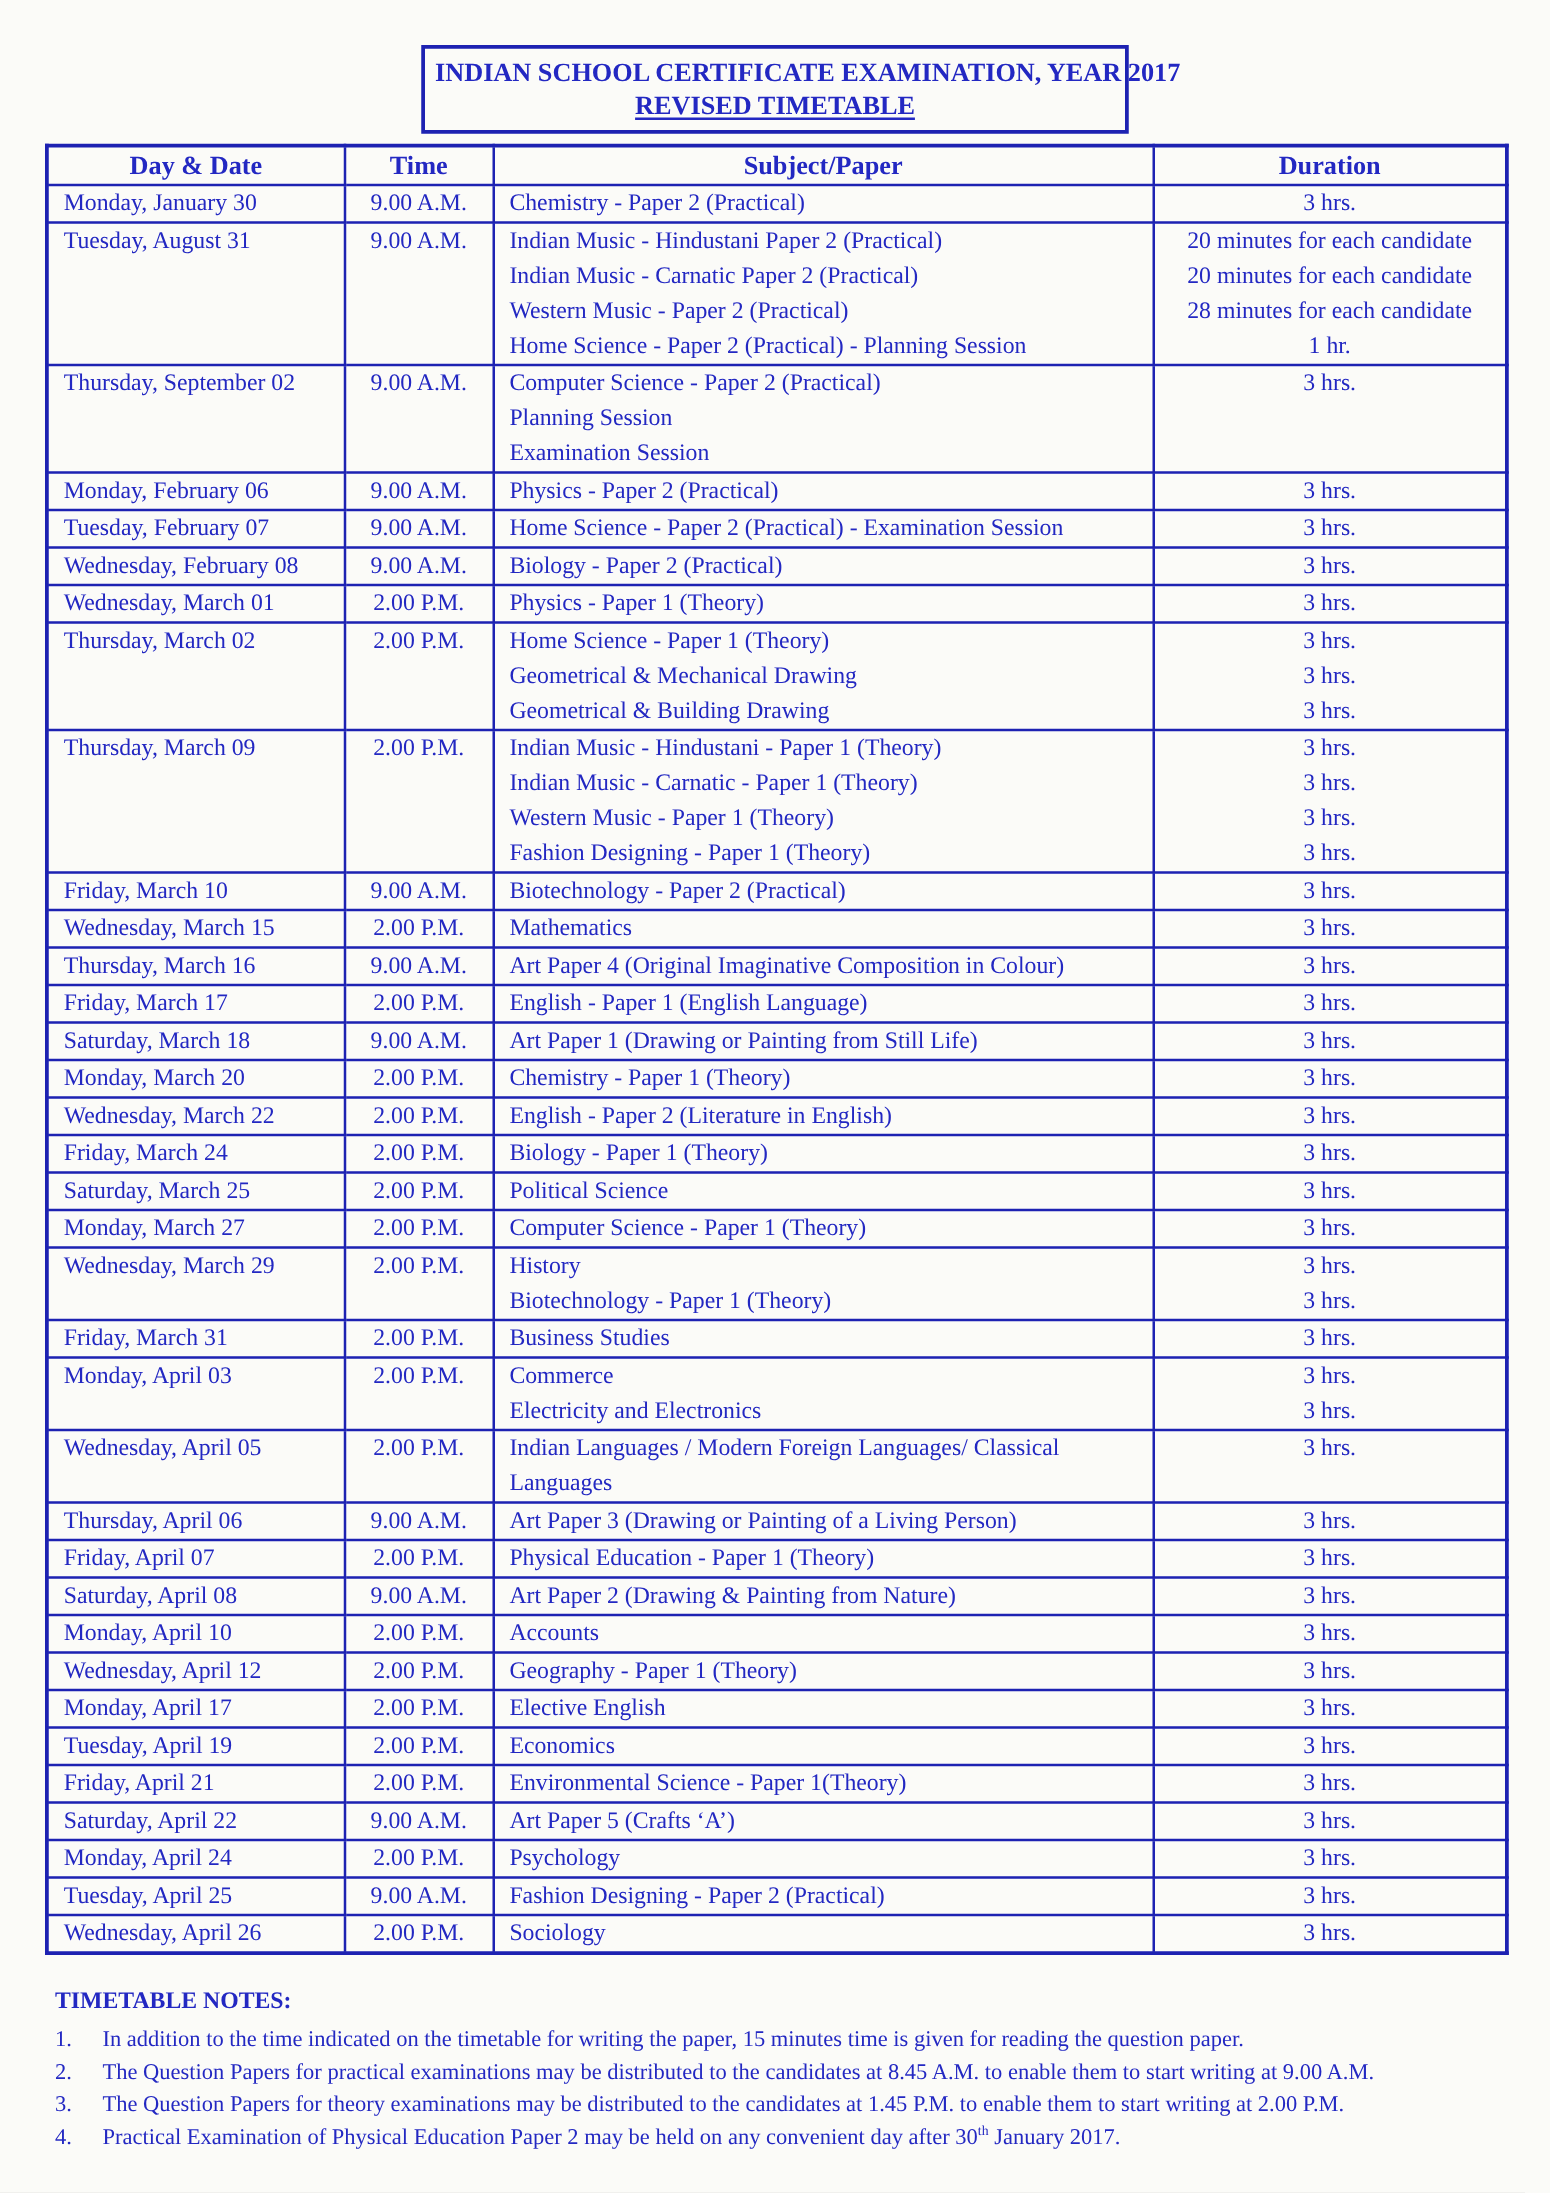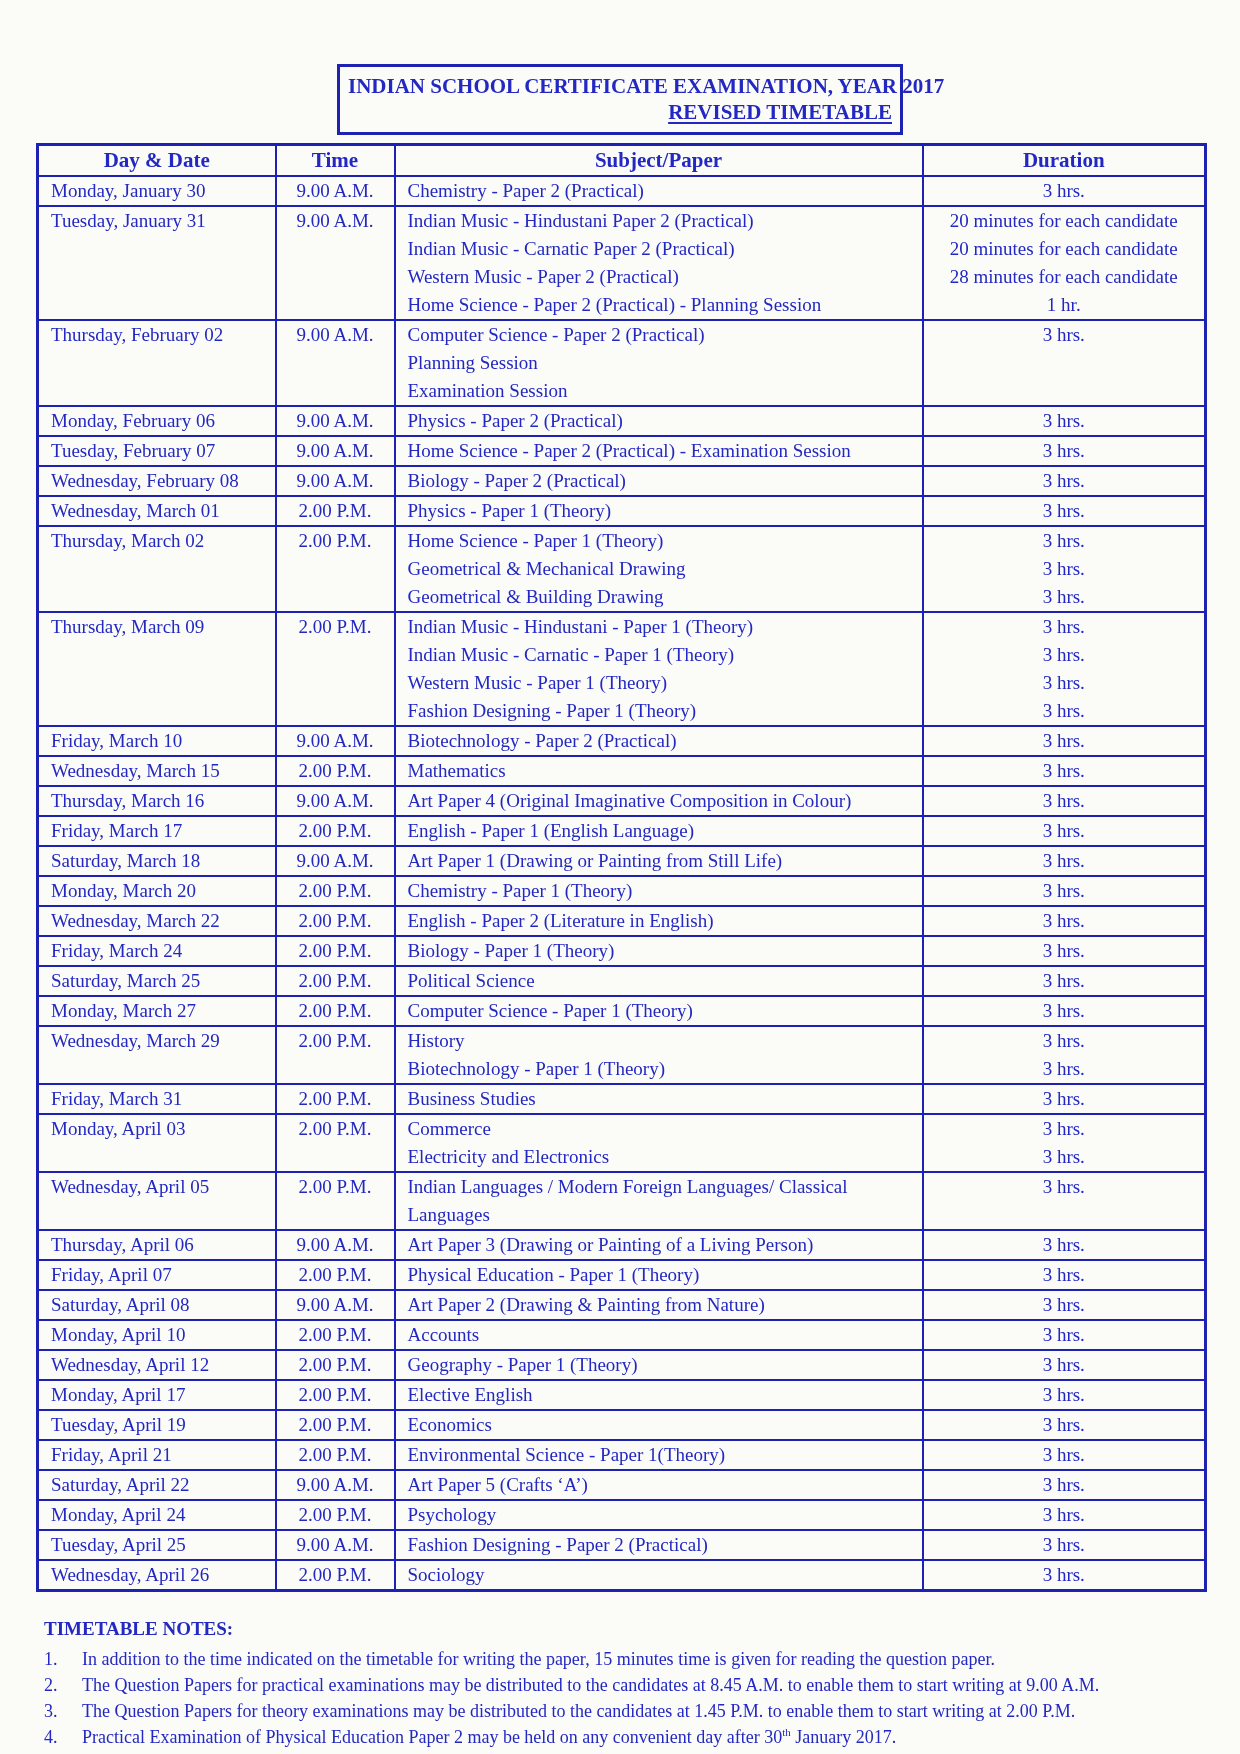--- a/index.html
+++ b/index.html
@@ -15,24 +15,24 @@
     width:1240px;
     height:1754px;
     margin:0 auto;
     background:var(--page-bg);
     color:var(--text-blue);
     overflow:hidden;
   }
   
   .title-box{
     width:566px;
-    margin:64px auto 0 auto;
+    margin:36px auto 0 auto;
     border:3px solid var(--border-blue);
     padding:6px 8px 7px 8px;
-    text-align:right;
+    text-align:center;
   }
   .title-line1{
     font-size:21px;
     font-weight:bold;
     line-height:26px;
     white-space:nowrap;
   }
   .title-line2{
     font-size:21px;
     font-weight:bold;
@@ -132,41 +132,41 @@
           </td>
           <td class="cell-subject">
             <div class="line">Chemistry - Paper 2 (Practical)</div>
           </td>
           <td class="cell-duration">
             <div class="line">3 hrs.</div>
           </td>
         </tr>
         <tr>
           <td class="cell-date">
-            <div class="line">Tuesday, January 31</div>
+            <div class="line">Tuesday, August 31</div>
           </td>
           <td class="cell-time">
             <div class="line">9.00 A.M.</div>
           </td>
           <td class="cell-subject">
             <div class="line">Indian Music - Hindustani Paper 2 (Practical)</div>
             <div class="line">Indian Music - Carnatic Paper 2 (Practical)</div>
             <div class="line">Western Music - Paper 2 (Practical)</div>
             <div class="line">Home Science - Paper 2 (Practical) - Planning Session</div>
           </td>
           <td class="cell-duration">
             <div class="line">20 minutes for each candidate</div>
             <div class="line">20 minutes for each candidate</div>
             <div class="line">28 minutes for each candidate</div>
             <div class="line">1 hr.</div>
           </td>
         </tr>
         <tr>
           <td class="cell-date">
-            <div class="line">Thursday, February 02</div>
+            <div class="line">Thursday, September 02</div>
           </td>
           <td class="cell-time">
             <div class="line">9.00 A.M.</div>
           </td>
           <td class="cell-subject">
             <div class="line">Computer Science - Paper 2 (Practical)</div>
             <div class="line">Planning Session</div>
             <div class="line">Examination Session</div>
           </td>
           <td class="cell-duration">

